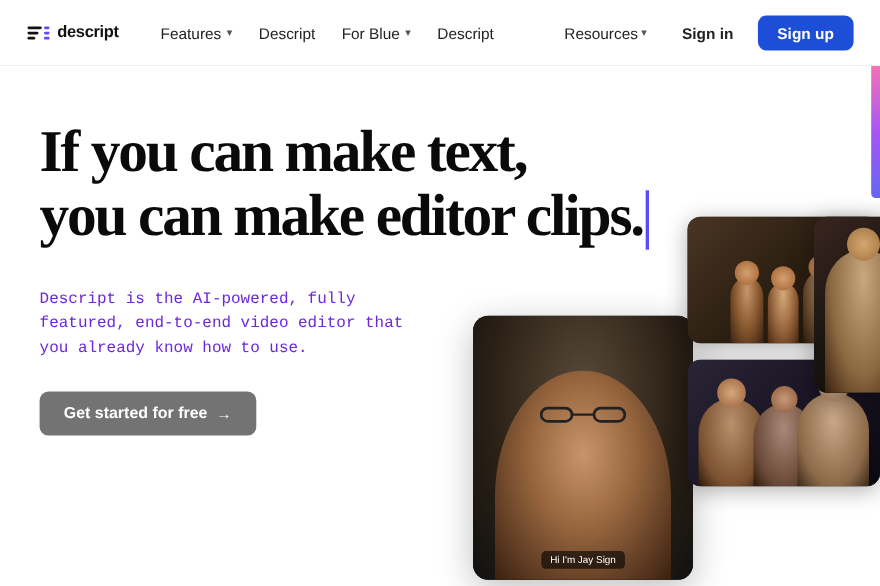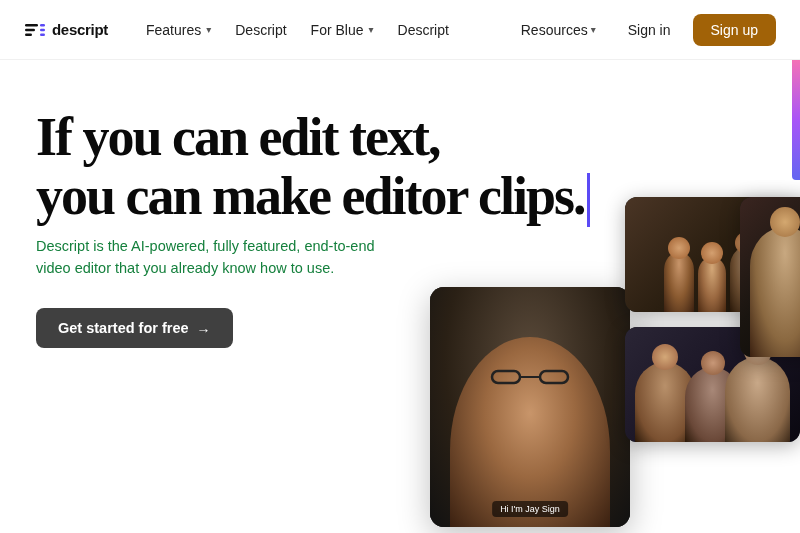--- a/index.html
+++ b/index.html
@@ -92,28 +92,29 @@
     }
 
     .signin-btn {
       padding: 6px 14px;
       font-size: 14px;
       color: #222;
       cursor: pointer;
       border-radius: 6px;
       background: none;
       border: none;
+      font-weight: bold;
     }
 
     .signup-btn {
       padding: 8px 18px;
       font-size: 14px;
-      font-weight: 400;
+      font-weight: 700;
       color: #ffffff;
-      background: #a16207;
+      background: #1d4ed8;
       border: none;
       border-radius: 8px;
       cursor: pointer;
     }
 
     
     .hero {
       position: relative;
       padding: 48px 0 0 36px;
       width: 100%;
@@ -142,34 +143,35 @@
       width: 3px;
       height: 54px;
       background: #5b4af5;
       margin-left: 2px;
       vertical-align: middle;
       position: relative;
       top: -2px;
     }
 
     .hero-subtext {
-      margin-top: 6px;
+      margin-top: 32px;
       font-size: 14.5px;
-      color: #15803d;
+      color: #6d28d9;
       line-height: 1.55;
       max-width: 360px;
+      font-family: Liberation Mono, monospace;
     }
 
     .cta-btn {
       margin-top: 28px;
       display: inline-flex;
       align-items: center;
       gap: 8px;
       padding: 12px 22px;
-      background: #404040;
+      background: #737373;
       color: #ffffff;
       font-size: 14.5px;
       font-weight: 600;
       border: none;
       border-radius: 8px;
       cursor: pointer;
       text-decoration: none;
     }
 
     .cta-arrow {
@@ -439,21 +441,21 @@
     <button class="signin-btn">Sign in</button>
     <button class="signup-btn">Sign up</button>
   </div>
 </nav>
 
 <main class="hero">
 
   <div class="gradient-box-topright"></div>
 
   <h1 class="hero-headline">
-    <span>If you can edit text,</span><br>
+    <span>If you can make text,</span><br>
     <span class="line2">
       <span>you can make editor clips.</span><span class="cursor-bar"></span>
     </span>
   </h1>
 
   <p class="hero-subtext">Descript is the AI-powered, fully featured, end-to-end video editor that you already know how to use.</p>
 
   <a class="cta-btn" href="#">
     <span>Get started for free</span>
     <span class="cta-arrow">→</span>

